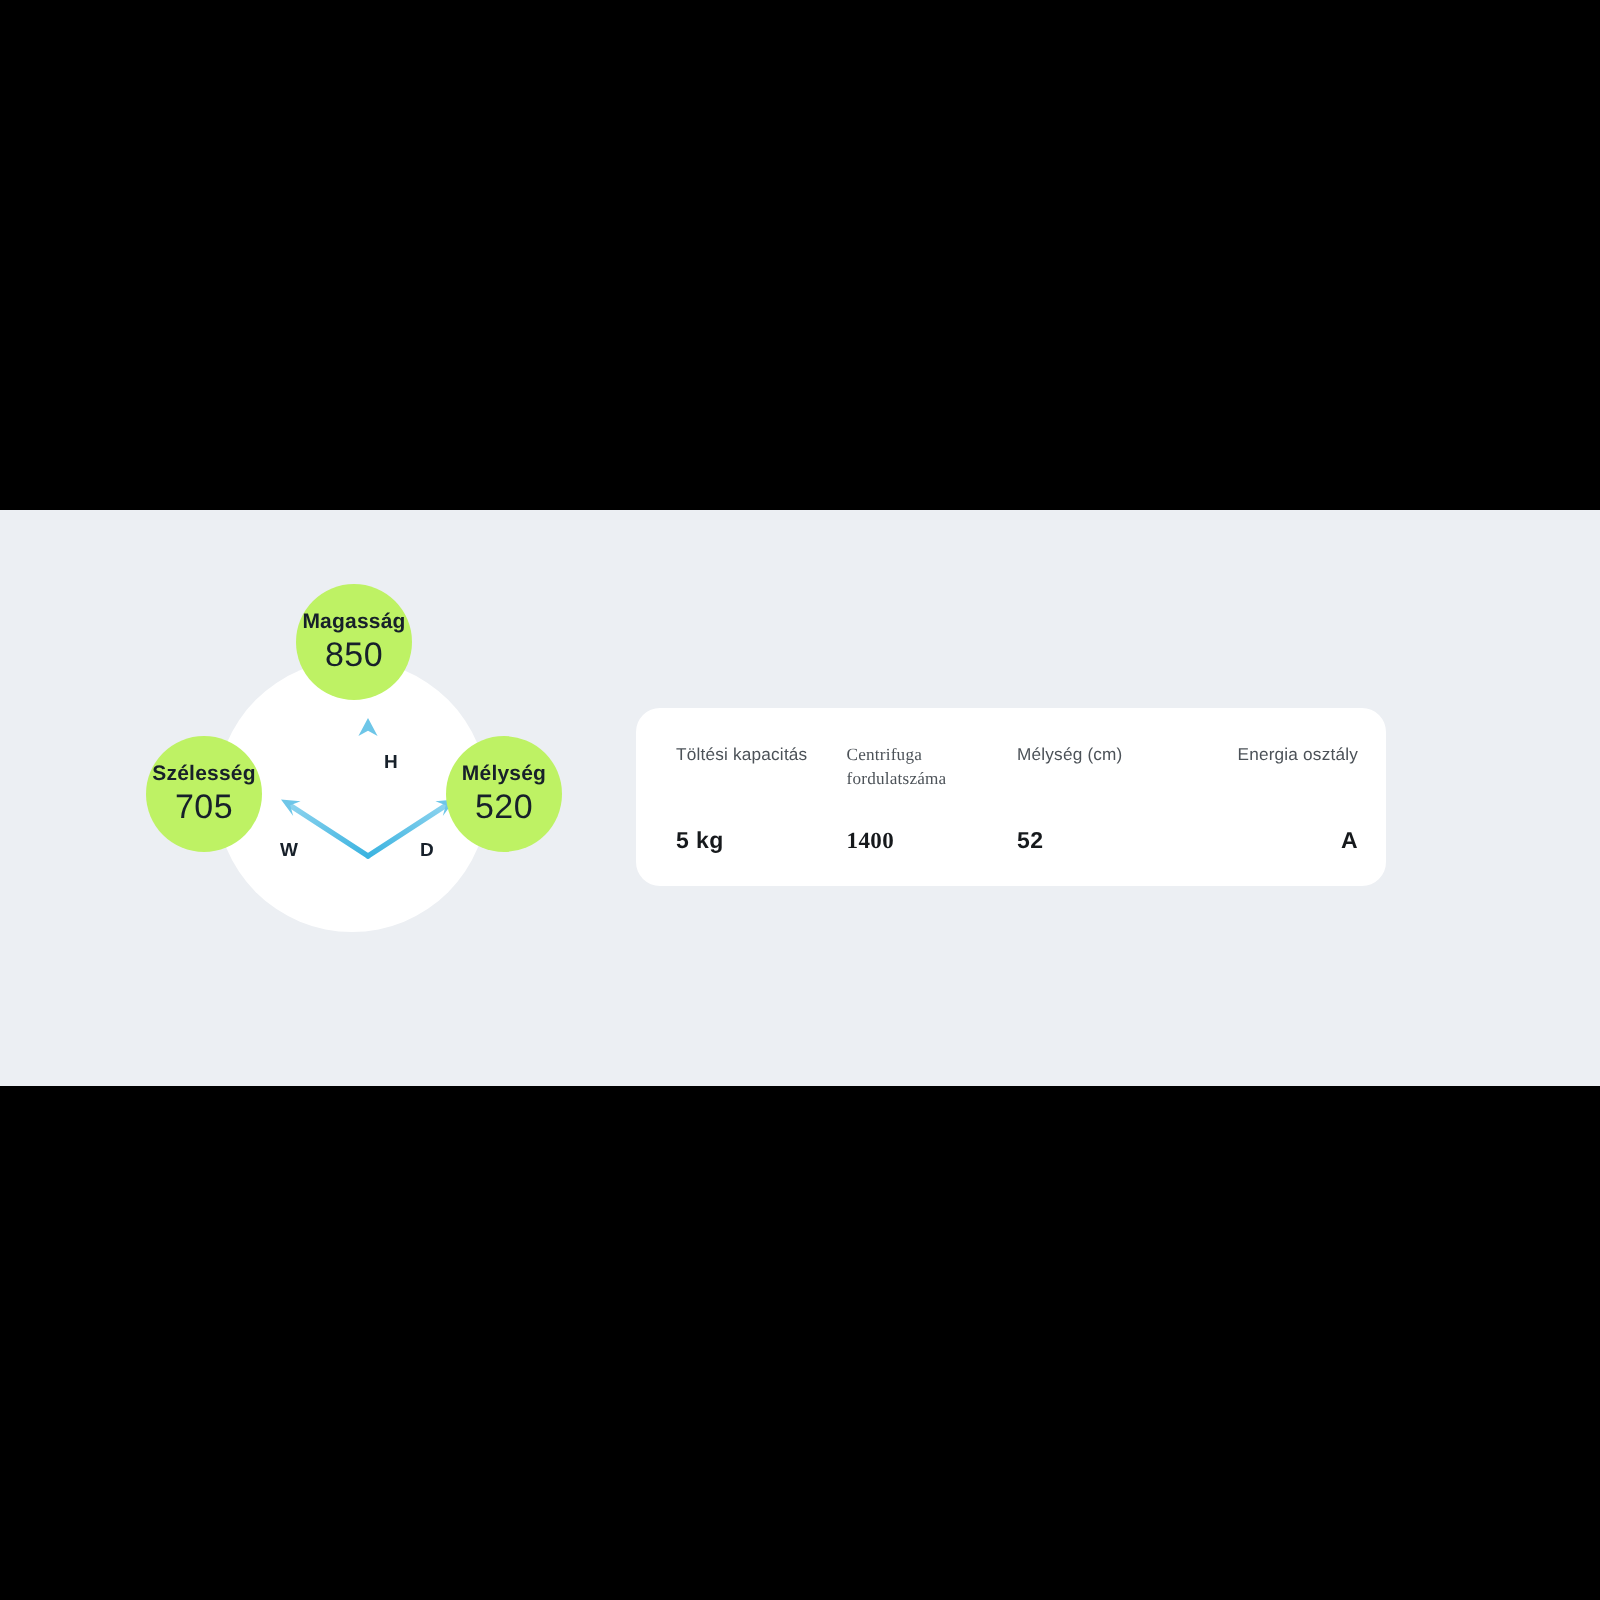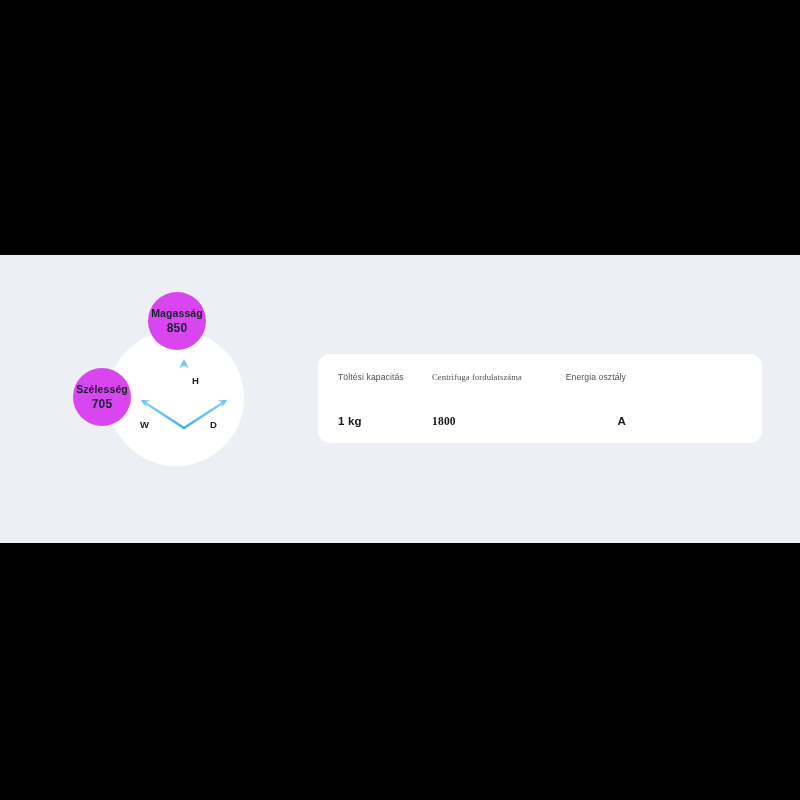--- a/index.html
+++ b/index.html
@@ -48,38 +48,38 @@
     top: 45px;
     width: 136px;
     height: 136px;
     border-radius: 50%;
     background: #ffffff;
   }
 
   .dim-bubble {
     position: absolute;
     border-radius: 50%;
-    background: #d946ef;
+    background: #bef264;
     display: flex;
     flex-direction: column;
     align-items: center;
     justify-content: center;
     color: #17202a;
     text-align: center;
     line-height: 1;
   }
   .dim-bubble .bubble-label {
     font-size: 10.5px;
     font-weight: 600;
     letter-spacing: .1px;
     margin-bottom: 3px;
   }
   .dim-bubble .bubble-value {
-    font-size: 12px;
-    font-weight: 700;
+    font-size: 17px;
+    font-weight: 400;
     letter-spacing: .2px;
   }
 
   .bubble-height { left: 88px; top:  7px; width: 58px; height: 58px; }
   .bubble-width  { left: 13px; top: 83px; width: 58px; height: 58px; }
   .bubble-depth  { left: 163px; top: 83px; width: 58px; height: 58px; }
 
   .axis-svg {
     position: absolute;
     left: 0;
@@ -93,21 +93,21 @@
     font-size: 9.5px;
     font-weight: 700;
     fill: #17202a;
   }
 
   
   .spec-card {
     position: absolute;
     left: 318px;
     top: 354px;
-    width: 444px;
+    width: 375px;
     height: 89px;
     background: #ffffff;
     border-radius: 12px;
   }
 
   .spec-table {
     position: absolute;
     left: 20px;
     top: 18px;
     right: 14px;
@@ -188,35 +188,43 @@
     <div class="dim-bubble bubble-height">
       <span class="bubble-label">Magasság</span>
       <span class="bubble-value">850</span>
     </div>
 
     <div class="dim-bubble bubble-width">
       <span class="bubble-label">Szélesség</span>
       <span class="bubble-value">705</span>
     </div>
 
+    <div class="dim-bubble bubble-depth">
+      <span class="bubble-label">Mélység</span>
+      <span class="bubble-value">520</span>
+    </div>
   </div>
 
   <div class="spec-card">
     <div class="spec-table">
 
       <div class="spec-col spec-col-0">
         <div class="spec-head">Töltési kapacitás</div>
-        <div class="spec-value">1 kg</div>
+        <div class="spec-value">5 kg</div>
       </div>
 
       <div class="spec-col spec-col-1">
         <div class="spec-head">Centrifuga fordulatszáma</div>
-        <div class="spec-value">1800</div>
-      </div>
-
+        <div class="spec-value">1400</div>
+      </div>
+
+      <div class="spec-col spec-col-2">
+        <div class="spec-head">Mélység (cm)</div>
+        <div class="spec-value">52</div>
+      </div>
 
       <div class="spec-col spec-col-3">
         <div class="spec-head">Energia osztály</div>
         <div class="spec-value">A</div>
       </div>
 
     </div>
   </div>
 
 </div>

